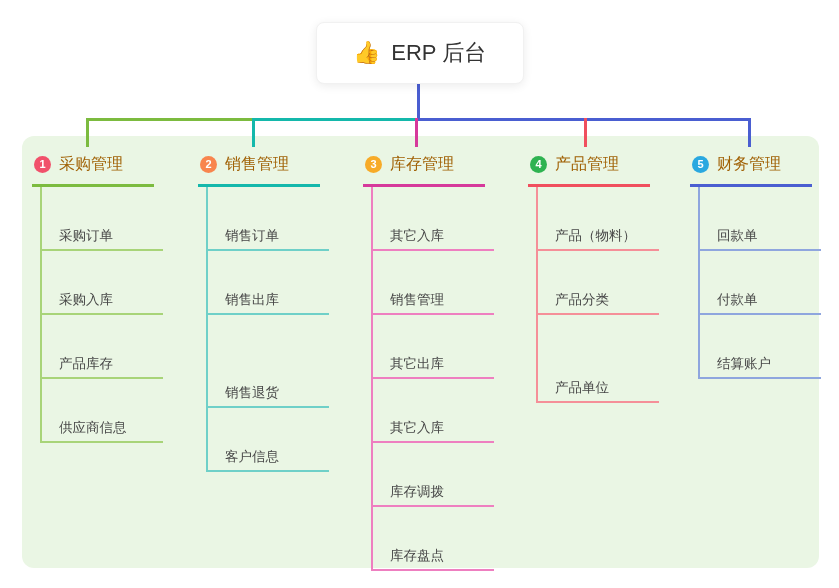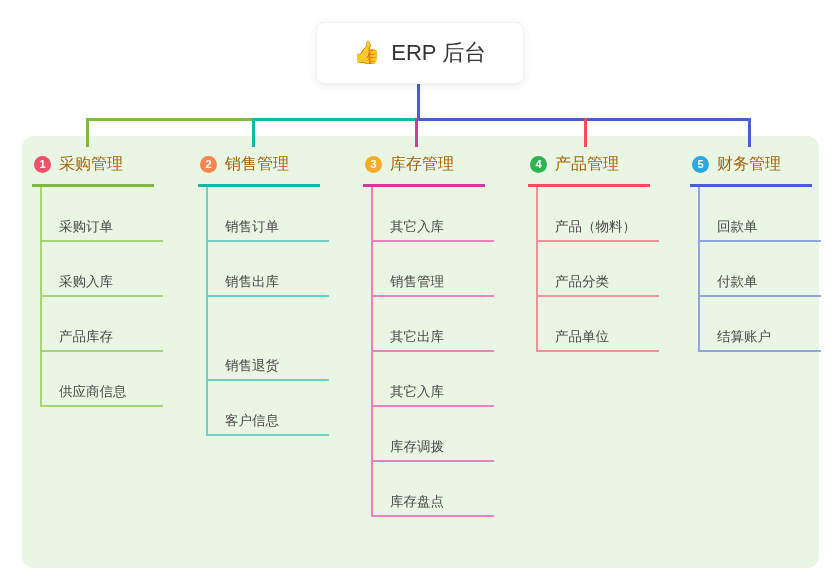--- a/index.html
+++ b/index.html
@@ -33,21 +33,21 @@
   }
   .badge{
     width:17px;height:17px;border-radius:50%;flex:0 0 17px;
     color:#ffffff;font-size:11px;line-height:17px;text-align:center;
     font-weight:bold;
   }
   .branch-title{font-size:16px;font-weight:500;color:#a16207;white-space:nowrap;}
   .children{margin-left:8px;border-left:2px solid #ccc;}
   .child{
     width:max-content;min-width:86px;
-    padding:31px 18px 5px 17px;
+    padding:40px 18px 5px 17px;
     border-bottom:2px solid #ccc;
     font-size:13.5px;color:#474747;white-space:nowrap;line-height:17px;
   }
 </style>
 </head>
 <body>
 
 <div class="panel"></div>
 
 <div class="root-card">
@@ -106,21 +106,21 @@
       </div>
     </div>
     <div class="branch" style="left: 528px;">
       <div class="branch-header" style="border-bottom-color: rgb(240, 79, 94);">
         <span class="badge" style="background: rgb(47, 179, 81);">4</span>
         <span class="branch-title">产品管理</span>
       </div>
       <div class="children" style="border-left-color: rgb(245, 143, 152);">
         <div class="child" style="border-bottom-color: rgb(245, 143, 152);">产品（物料）</div>
         <div class="child" style="border-bottom-color: rgb(245, 143, 152);">产品分类</div>
-        <div class="child" style="border-bottom-color: rgb(245, 143, 152);">产品单位</div>
+        <div class="child" style="border-bottom-color: rgb(245, 143, 152); margin-top: 24px;">产品单位</div>
       </div>
     </div>
     <div class="branch" style="left: 690px;">
       <div class="branch-header" style="border-bottom-color: rgb(74, 94, 209);">
         <span class="badge" style="background: rgb(42, 168, 224);">5</span>
         <span class="branch-title">财务管理</span>
       </div>
       <div class="children" style="border-left-color: rgb(143, 166, 222);">
         <div class="child" style="border-bottom-color: rgb(143, 166, 222);">回款单</div>
         <div class="child" style="border-bottom-color: rgb(143, 166, 222);">付款单</div>

